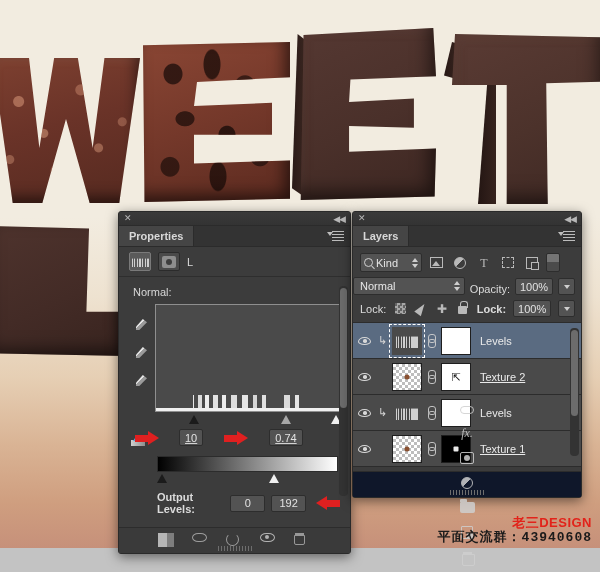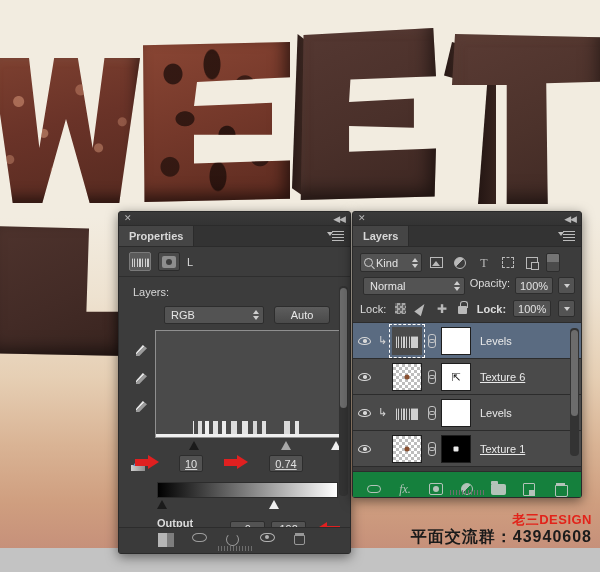--- a/index.html
+++ b/index.html
@@ -247,21 +247,21 @@
 
   .slider-in {
     margin: 3px 10px 0 70px; height: 11px; position: relative;
   }
   .mk { position:absolute; top:0; width:0;height:0;
         border-left:5px solid transparent; border-right:5px solid transparent; }
   .mk.black { border-bottom:9px solid #1b1b1b; }
   .mk.gray  { border-bottom:9px solid #a8a8a8; }
   .mk.white { border-bottom:9px solid #f0f0f0; }
 
-  .levels-inputs { display:flex; align-items:flex-start; gap:16px; padding: 3px 10px 0 12px; text-decoration: underline; }
+  .levels-inputs { display:flex; align-items:flex-end; gap:16px; padding: 3px 10px 0 12px; text-decoration: underline; }
   .lv-field { width:43px; justify-content:flex-start; }
   .arrow-r, .arrow-l {
     width:26px;height:15px;position:relative;flex:none;
   }
   .arrow-r::before{
     content:'';position:absolute;left:0;top:4px;width:15px;height:7px;background:#e02020;
   }
   .arrow-r::after{
     content:'';position:absolute;left:13px;top:0;width:0;height:0;
     border-top:7px solid transparent;border-bottom:7px solid transparent;border-left:11px solid #e02020;
@@ -328,21 +328,21 @@
   .pix-i::after{content:'';position:absolute;left:1px;bottom:1px;width:0;height:0;border-left:4px solid transparent;border-right:4px solid transparent;border-bottom:5px solid #cfcfcf;}
   .adj-i { width:12px;height:12px;border:1.3px solid #cfcfcf;border-radius:50%;background:linear-gradient(135deg,#cfcfcf 50%, transparent 50%); }
   .txt-i { font-size:12px;color:#cfcfcf;font-family:"Liberation Serif",serif;line-height:1; }
   .shp-i { width:12px;height:11px;border:1.3px dashed #cfcfcf; }
   .smart-i { width:12px;height:12px;border:1.3px solid #cfcfcf;position:relative; }
   .smart-i::after{content:'';position:absolute;right:-2px;bottom:-2px;width:6px;height:6px;border:1.3px solid #cfcfcf;background:#3c3c3c;}
   .toggle-sw {
     width:14px;height:19px;border:1px solid #2d2d2d;border-radius:2px;
     background:linear-gradient(180deg,#747474 0 48%, #4b4b4b 48% 100%);
   }
-  .blend-row { display:flex;align-items:flex-start;gap:5px;padding:0 6px 5px 10px; }
+  .blend-row { display:flex;align-items:flex-end;gap:5px;padding:0 6px 5px 0; }
   .blend-dd { flex:1; }
   .op-label { font-size:11px;font-weight:normal;color:#dcdcdc; }
   .op-field { width:38px; justify-content:center; }
   .mini-dd {
     width:17px;height:17px;background:#535353;border:1px solid #2d2d2d;border-radius:2px;
     display:flex;align-items:center;justify-content:center;
   }
   .mini-dd i{width:0;height:0;border-left:3px solid transparent;border-right:3px solid transparent;border-top:4px solid #cfcfcf;}
   .lock-row {
     display:flex;align-items:center;gap:7px;padding:0 6px 5px 7px;
@@ -413,22 +413,22 @@
   }
   .lay-scrollbar {
     position:absolute; right:2px; top:116px; width:9px; height:128px;
     background:#333;border-radius:4px;
   }
   .lay-scrollbar i {
     position:absolute;left:1px;top:2px;width:7px;height:86px;background:#6c6c6c;border-radius:4px;display:block;
   }
   .lay-footer {
     position:absolute;left:0;right:0;bottom:0;height:26px;
-    background:#15803d;border-top:1px solid #2c2c2c;
-    display:flex;align-items:flex-end;justify-content:center;gap:13px;
+    background:#0f172a;border-top:1px solid #2c2c2c;
+    display:flex;align-items:center;justify-content:center;gap:13px;flex-direction:column;
   }
   .lf { width:18px;height:16px;opacity:.85;display:flex;align-items:center;justify-content:center; }
   .lf-link { width:14px;height:8px;border:1.4px solid #cfcfcf;border-radius:5px; }
   .lf-fx { font-family:"Liberation Serif",serif;font-style:italic;font-size:12px;color:#cfcfcf;line-height:1; }
   .lf-mask { width:14px;height:12px;border:1.4px solid #cfcfcf;border-radius:2px;display:flex;align-items:center;justify-content:center; }
   .lf-mask::after{content:'';width:6px;height:6px;border-radius:50%;background:#cfcfcf;}
   .lf-adj { width:12px;height:12px;border:1.4px solid #cfcfcf;border-radius:50%;background:linear-gradient(135deg,#cfcfcf 50%,transparent 50%); }
   .lf-folder { width:15px;height:11px;background:#cfcfcf;border-radius:1px 2px 2px 2px;position:relative; }
   .lf-folder::before{content:'';position:absolute;left:0;top:-3px;width:7px;height:3px;background:#cfcfcf;border-radius:1px 1px 0 0;}
   .lf-new { width:12px;height:13px;border:1.4px solid #cfcfcf;border-radius:1px;position:relative; }
@@ -441,21 +441,21 @@
   #translation-note {
     position:absolute; left:312px; top:516px; width:112px; height:40px;
     background:rgba(255,255,255,.45);
     display:flex; align-items:center; padding-left:4px;
     font-size:10px; color:#5d5149;
   }
 
   
   #watermark { position:absolute; right:8px; bottom:26px; text-align:right; }
   #wm-brand { font-size:13px; font-weight:bold; letter-spacing:.5px; color:#e2231a; line-height:1.1; }
-  #wm-qq { font-size:16px; font-weight:bold; color:#1b1b1b; letter-spacing:1px; line-height:1.2; }
+  #wm-qq { font-size:13px; font-weight:bold; color:#1b1b1b; letter-spacing:1px; line-height:1.2;font-family:Liberation Mono, monospace; }
 </style>
 </head>
 <body>
 
 <div id="stage">
 
   <div class="letter" id="letter-w"></div>
   <div class="letter" id="letter-e-choc"></div>
   <div class="letter" id="letter-e-dark-side"></div>
   <div class="letter" id="letter-e-dark"></div>
@@ -489,35 +489,23 @@
         <div class="icon-box sel">
           <div class="hist-glyph"></div>
         </div>
         <div class="icon-box">
           <div class="mask-glyph"></div>
         </div>
         <span class="prop-layer-label">L</span>
       </div>
 
       <div class="preset-row">
-        <span class="preset-label">Layers:</span>
-      </div>
-
-      <div class="chan-row">
-        <div class="dropdown" style="width:100px">
-          <span>RGB</span>
-          <span class="spin">
-              <i class="up"></i>
-              <i class="dn"></i>
-            </span>
-        </div>
-        <div class="btn" style="width:56px">
-          <span>Auto</span>
-        </div>
-      </div>
+        <span class="preset-label">Normal:</span>
+      </div>
+
 
       <div class="hist-area">
         <div class="droppers">
           <div class="dropper"></div>
           <div class="dropper"></div>
           <div class="dropper"></div>
         </div>
         <div class="hist-box">
           <div class="hist-bars"></div>
           <div class="hist-floor"></div>
@@ -698,21 +686,21 @@
             <i></i>
           </span>
         <span class="clip-arrow"></span>
         <span class="thumb checker">
             <span class="dot"></span>
           </span>
         <span class="link-ic"></span>
         <span class="thumb mask-white">
             <span class="mask-marker">⇱</span>
           </span>
-        <span class="layer-name underline">Texture 6</span>
+        <span class="layer-name underline">Texture 2</span>
       </div>
 
       <div class="layer-row">
         <span class="eye">
             <i></i>
           </span>
         <span class="clip-arrow">↳</span>
         <span class="thumb adj-thumb">
             <span class="hist-glyph"></span>
           </span>

